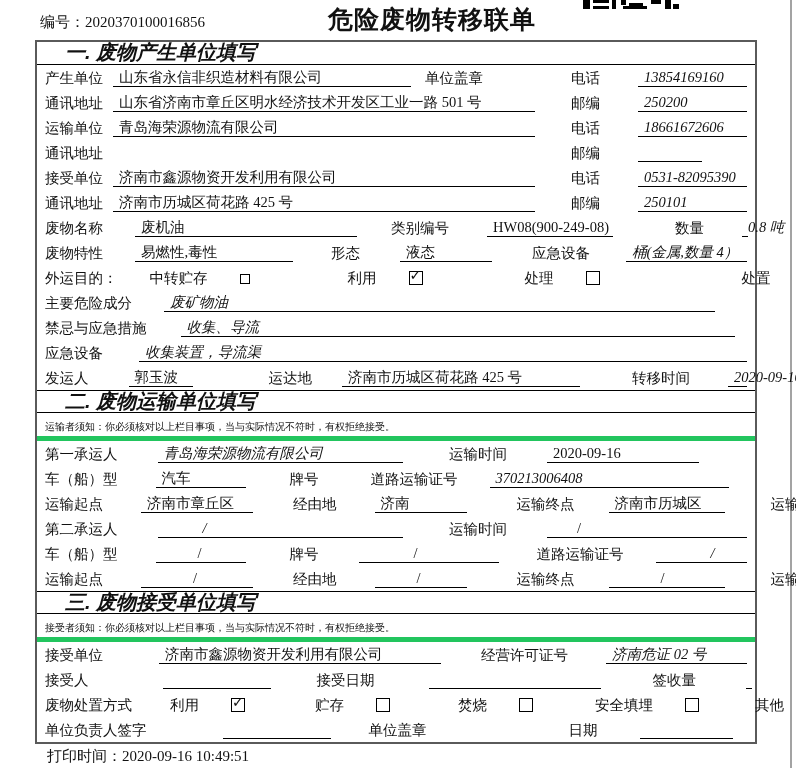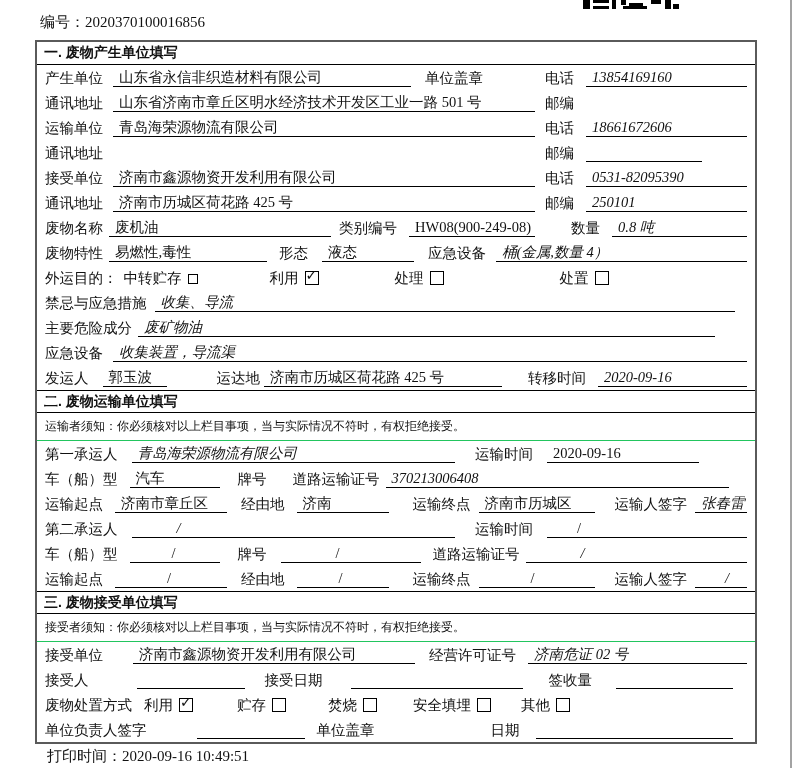--- a/index.html
+++ b/index.html
@@ -17,30 +17,30 @@
   }
   .qr { position:absolute; left:583px; top:0; }
 
   .form {
     position:absolute; left:35px; top:40px; width:722px;
     border:2px solid #5a5a5a; box-sizing:border-box; background:#fff;
   }
   .sec-h {
     height:23px; box-sizing:border-box; border-bottom:1px solid #000;
     font-family:"Liberation Sans","DejaVu Sans",sans-serif;
-    font-weight:bold; font-size:14px; line-height:21px; padding-left:7px;
+    font-weight:bold; font-size:20px; line-height:21px; padding-left:28px;font-style:italic;
   }
   .sec-h.mid { border-top:1px solid #000; }
   .notice {
-    height:28px; box-sizing:border-box; border-bottom:1px solid #22c55e;
-    font-size:12px; line-height:27px; padding-left:8px; white-space:nowrap;
+    height:28px; box-sizing:border-box; border-bottom:5px solid #22c55e;
+    font-size:10px; line-height:27px; padding-left:8px; white-space:nowrap;
   }
   .row {
     display:flex; align-items:flex-end; height:25px; box-sizing:border-box;
-    padding:0 8px 3px 8px; font-size:14.5px; line-height:17px;
+    padding:0 8px 3px 8px; font-size:14.5px; line-height:17px;gap:26px;
   }
   .lb { white-space:nowrap; flex:none; }
   .vl { border-bottom:1px solid #000; white-space:nowrap; padding-left:6px; box-sizing:border-box; flex:none; min-height:17px; }
   .fx { flex:1 1 auto; min-width:0;font-style:italic; }
   .lgroup { display:flex; align-items:flex-end; width:500px; flex:none; }
   .cb {
     position:relative; display:inline-block; width:12px; height:12px;
     border:1px solid #000; margin:0 0 2px 6px; flex:none; box-sizing:content-box;
   }
   .cb.sm { width:8px; height:8px; margin-bottom:3px; }
@@ -50,20 +50,21 @@
   }
   .print { position:absolute; left:47px; top:747px; font-size:15px; white-space:nowrap;text-align:right; }
 </style>
 </head>
 <body>
 
 <div class="page">
   <div class="page-edge"></div>
 
   <div class="serial"><span>编号：</span><span>2020370100016856</span></div>
+  <h1 class="doc-title">危险废物转移联单</h1>
   <svg class="qr" width="96" height="9" viewBox="0 0 96 9">
     <g fill="#000">
       <rect x="0" y="0" width="7" height="9"></rect>
         <rect x="10" y="0" width="16" height="3"></rect>
       <rect x="10" y="6" width="16" height="3"></rect>
         <rect x="29" y="0" width="4" height="9"></rect>
       <rect x="38" y="0" width="5" height="5"></rect>
         <rect x="46" y="3" width="14" height="3"></rect>
       <rect x="40" y="6" width="24" height="3"></rect>
         <rect x="68" y="0" width="10" height="4"></rect>
@@ -85,20 +86,21 @@
       <span class="lb" style="margin-right:12px">电话</span>
       <span class="vl fx">13854169160</span>
     </div>
 
     <div class="row">
       <span class="lgroup">
         <span class="lb" style="margin-right:10px">通讯地址</span>
         <span class="vl" style="flex:1 1 auto;margin-right:10px">山东省济南市章丘区明水经济技术开发区工业一路 501 号</span>
       </span>
       <span class="lb" style="margin-right:12px">邮编</span>
+      <span class="vl fx">250200</span>
     </div>
 
     <div class="row">
       <span class="lgroup">
         <span class="lb" style="margin-right:10px">运输单位</span>
         <span class="vl" style="flex:1 1 auto;margin-right:10px">青岛海荣源物流有限公司</span>
       </span>
       <span class="lb" style="margin-right:12px">电话</span>
       <span class="vl fx">18661672606</span>
     </div>
@@ -153,27 +155,27 @@
       <span class="cb sm"></span>
       <span class="lb" style="margin-left:72px">利用</span>
       <span class="cb checked"></span>
       <span class="lb" style="margin-left:76px">处理</span>
       <span class="cb"></span>
       <span class="lb" style="margin-left:116px">处置</span>
       <span class="cb"></span>
     </div>
 
     <div class="row">
+      <span class="lb" style="margin-right:6px">主要危险成分</span>
+      <span class="vl fx" style="margin-right:32px">废矿物油</span>
+    </div>
+
+    <div class="row">
       <span class="lb" style="margin-right:8px">禁忌与应急措施</span>
       <span class="vl fx" style="margin-right:12px">收集、导流</span>
-    </div>
-
-    <div class="row">
-      <span class="lb" style="margin-right:6px">主要危险成分</span>
-      <span class="vl fx" style="margin-right:32px">废矿物油</span>
     </div>
 
     <div class="row">
       <span class="lb" style="margin-right:10px">应急设备</span>
       <span class="vl fx">收集装置，导流渠</span>
     </div>
 
     <div class="row">
       <span class="lb" style="margin-right:14px">发运人</span>
       <span class="vl" style="width:64px">郭玉波</span>

